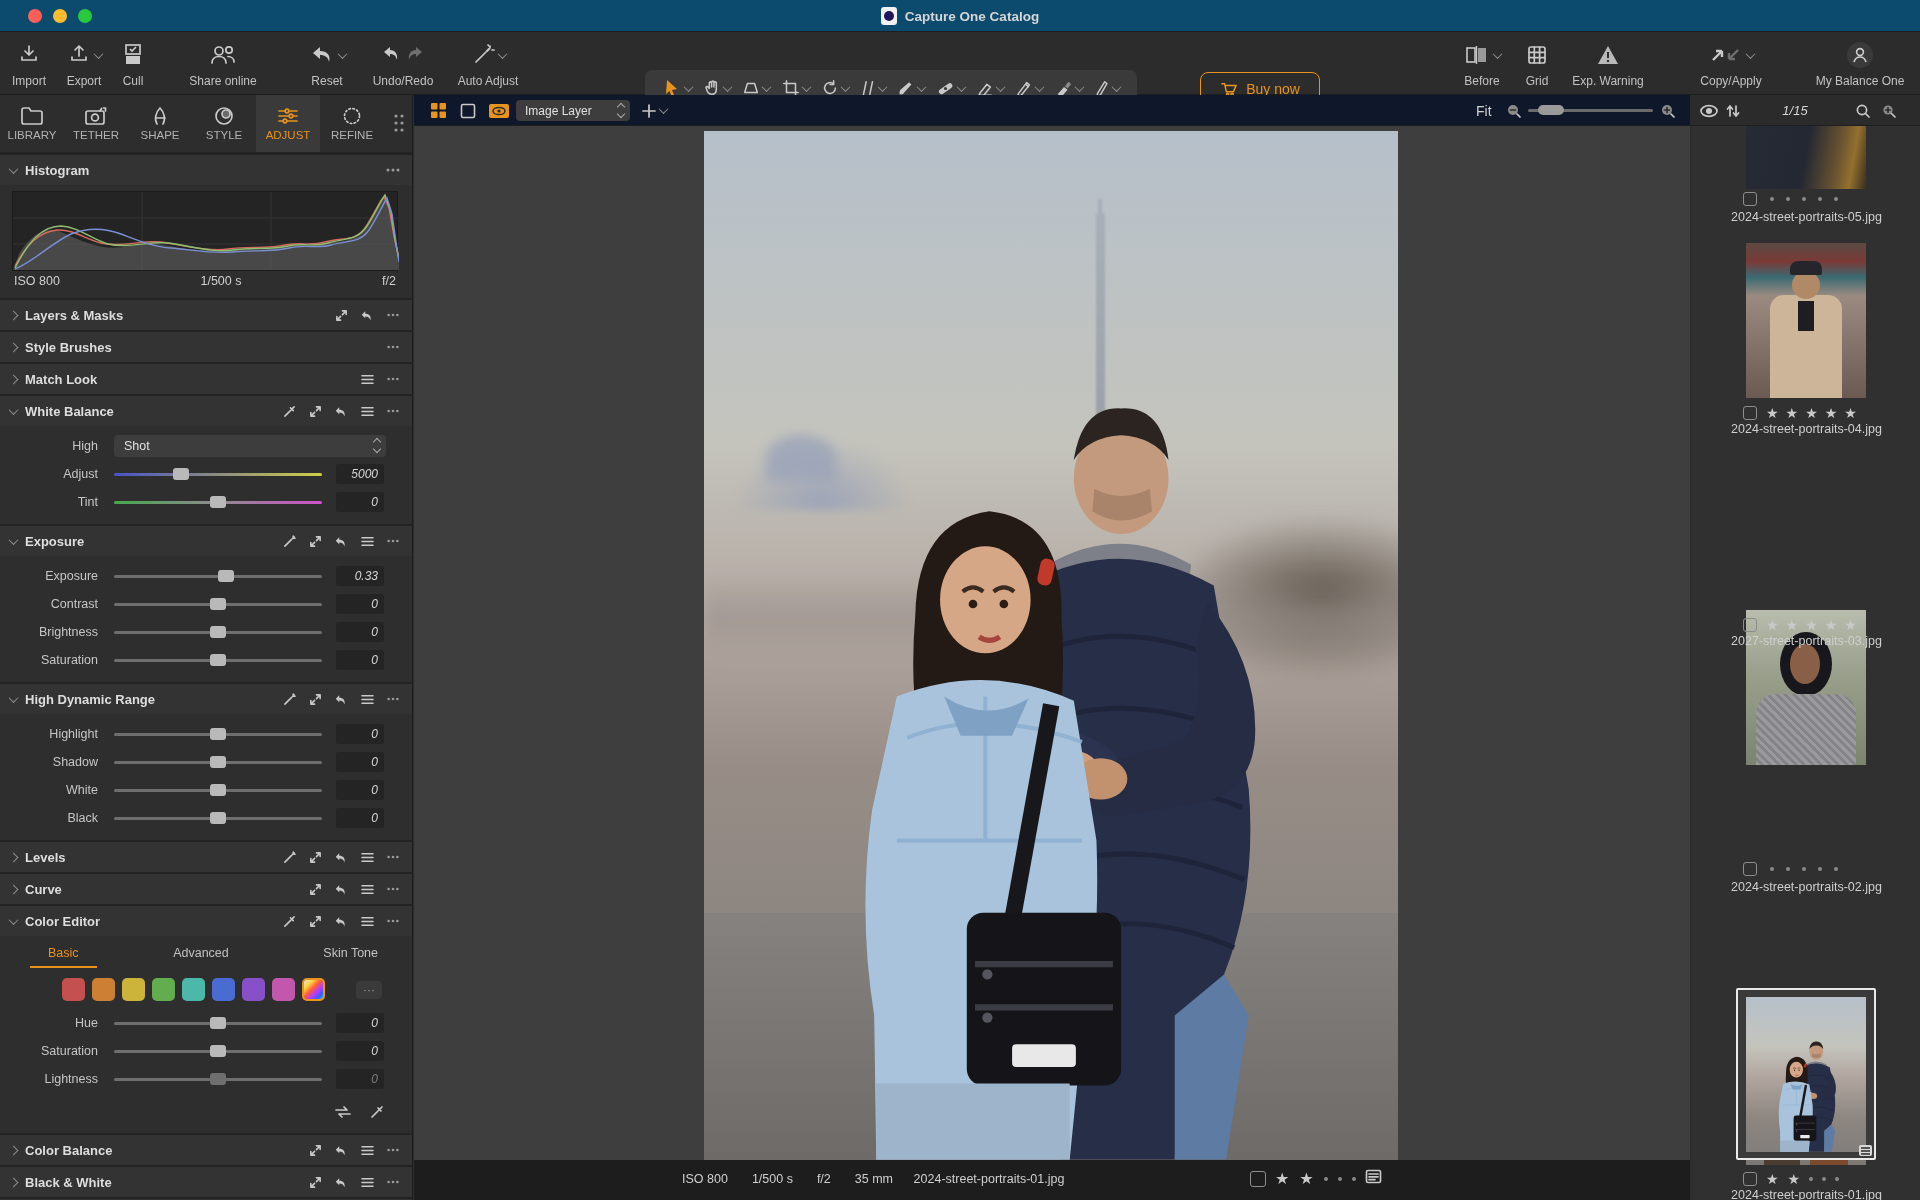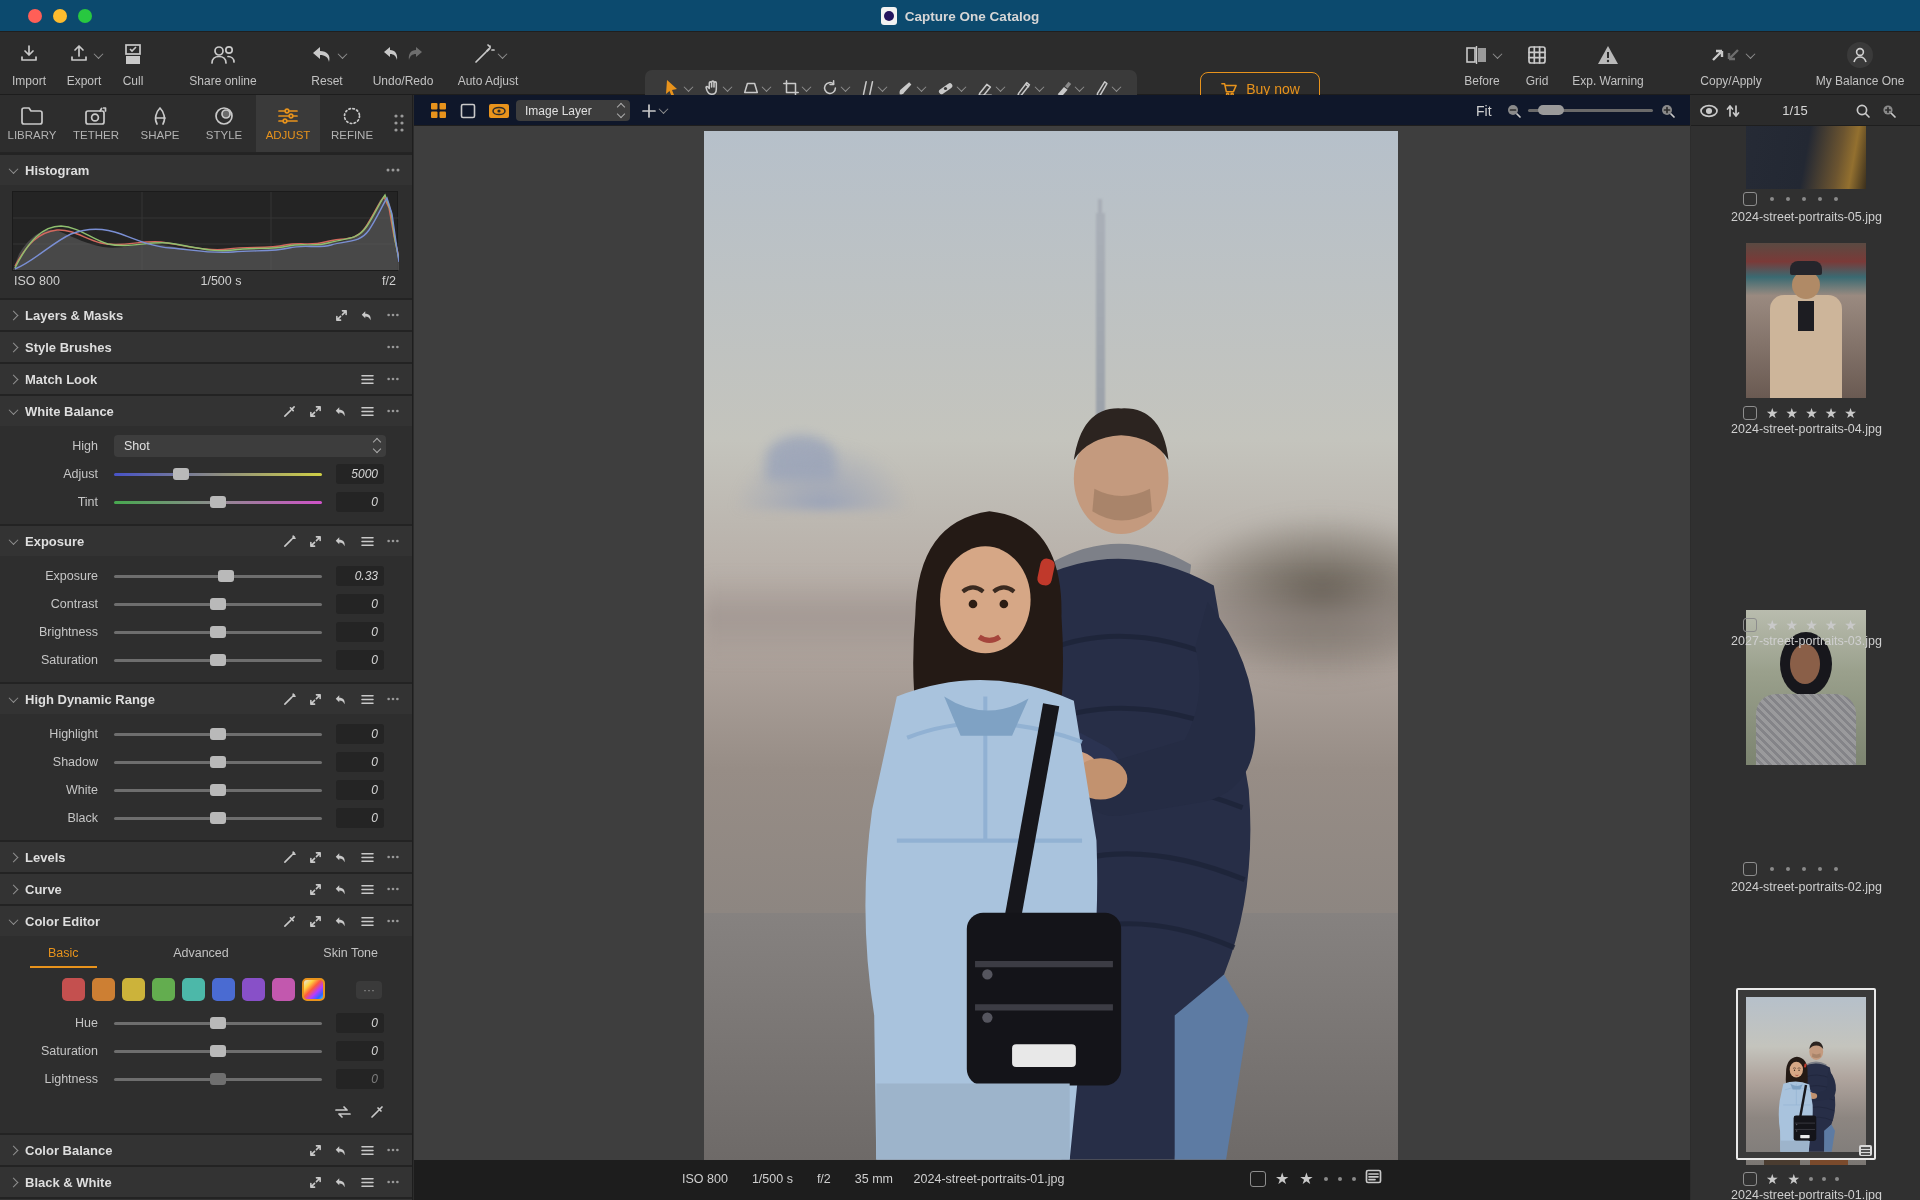--- a/index.html
+++ b/index.html
@@ -107,21 +107,21 @@
   .exif { position:absolute; left:268px; top:12px; display:flex; gap:24px; font-size:12.5px; color:#cfcfcf; }
   .fname { position:absolute; left:455px; top:12px; width:240px; text-align:center; font-size:12.5px; color:#cfcfcf; }
   .ratinggrp { position:absolute; left:836px; top:9px; display:flex; align-items:center; gap:9px; }
   .cbx { width:16px; height:16px; border:1.5px solid #8d8d8d; border-radius:3px; background:transparent; }
   .star::before { content:"★"; font-size:16px; color:#c9c9c9; }
   .dot { width:4px; height:4px; border-radius:50%; background:#8a8a8a; display:inline-block; }
   .ratingrow { display:flex; align-items:center; gap:10px; }
 
   
   .browser { position:absolute; left:1691px; top:95px; width:229px; height:1105px; background:#303030; }
-  .bheader { position:absolute; left:0; top:0; width:229px; height:31px; background:#2b2b2b; border-bottom:1px solid #1e1e1e; z-index:5; }
+  .bheader { position:absolute; left:0; top:0; width:229px; height:31px; background:#2b2b2b; border-bottom:1px solid #1e1e1e; z-index:5;font-style:italic; }
   .bh-item { position:absolute; top:0; height:31px; display:flex; align-items:center; }
   .film { position:absolute; left:0; top:31px; width:229px; height:1074px; overflow:hidden; }
   .thumb-ph { position:absolute; left:55px; width:120px; height:155px; background:#555; }
   .trating { position:absolute; left:52px; width:128px; display:flex; align-items:center; gap:7px; }
   .trating .star::before { font-size:14px; }
   .tname { position:absolute; left:18px; width:195px; text-align:center; font-size:12.5px; color:#cfcfcf; white-space:nowrap; }
   .selframe { position:absolute; left:45px; width:140px; height:172px; border:2px solid #e9e9e9; border-radius:2px; background:#3a3a3a; }
   .selframe .inner { position:absolute; left:8px; top:7px; width:120px; height:155px; overflow:hidden; }
   .badge { position:absolute; right:2px; bottom:2px; width:13px; height:11px; background:#d9d9d9; border-radius:2px; }
   .badge::after { content:""; position:absolute; left:2px; top:2px; width:9px; height:1.5px; background:#555; box-shadow:0 3px 0 #555, 0 6px 0 #555; }

